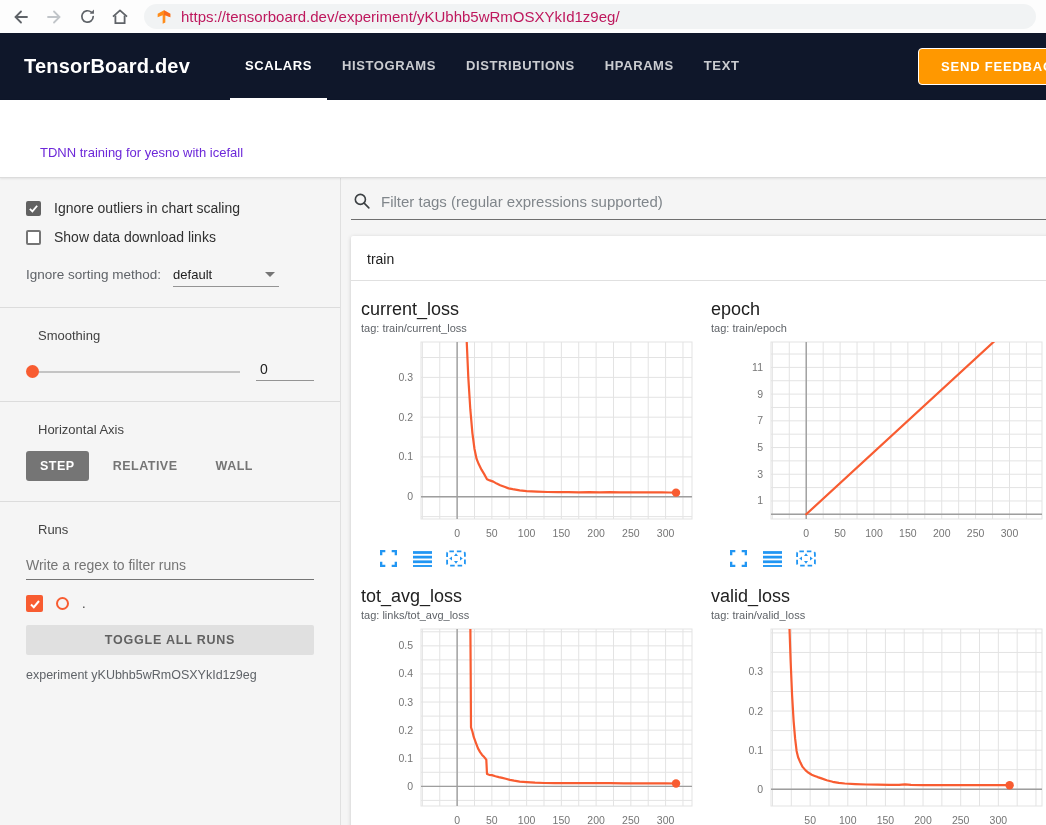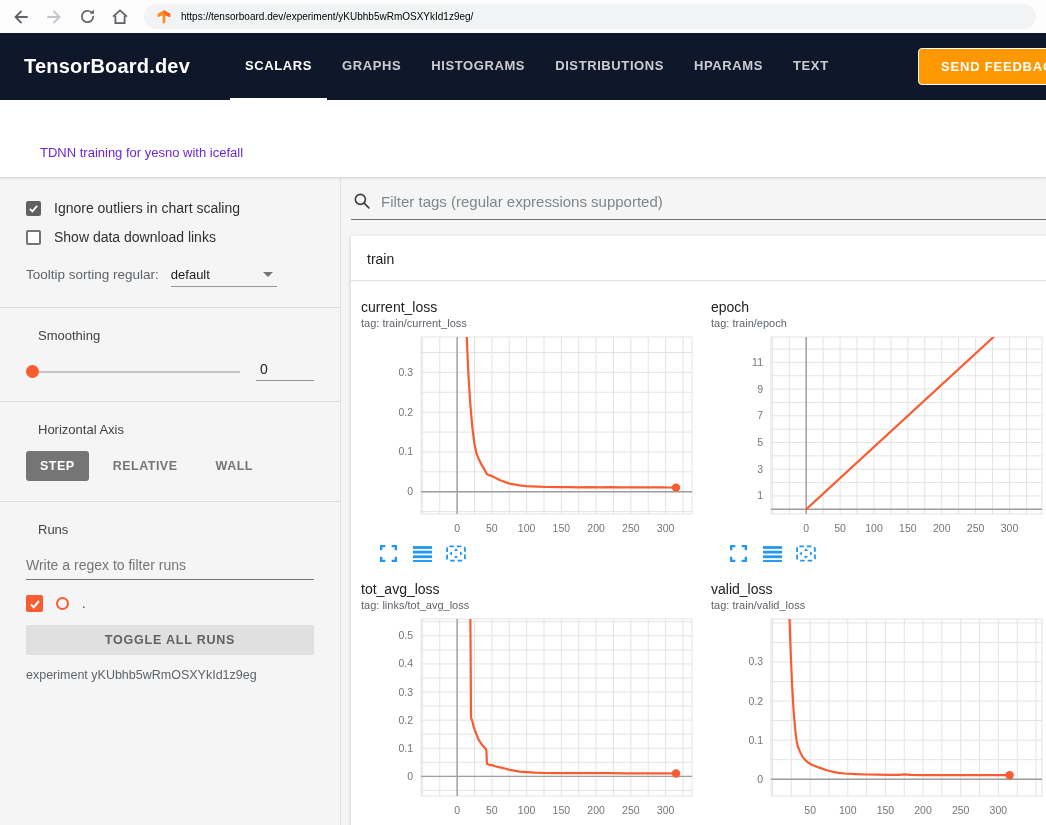--- a/index.html
+++ b/index.html
@@ -7,21 +7,21 @@
   body {
     font-family:"Liberation Sans", sans-serif;
     overflow:hidden; position:relative; background:#f5f5f5;
     -webkit-font-smoothing:antialiased;
   }
   
   .browser-bar { height:33px; background:#fdfdfd; display:flex; align-items:center; padding:0 10px 0 8px; }
   .nav-btn { width:26px; height:26px; display:flex; align-items:center; justify-content:center; border-radius:50%; margin-right:7px; cursor:pointer; flex:0 0 auto; }
   .url-pill { flex:1; height:25px; background:#f1f3f4; border-radius:13px; display:flex; align-items:center; padding:0 12px; margin-left:4px; overflow:hidden; }
   .url-pill .fav { width:16px; height:16px; margin-right:9px; flex:0 0 auto; }
-  .url-text { font-size:10px; color:#000000; white-space:nowrap; }
+  .url-text { font-size:15px; color:#be185d; white-space:nowrap; }
   
   .app-header { height:67px; display:flex; align-items:stretch; position:relative; }
   .logo { align-self:center; color:#fff; font-size:20px; font-weight:600; margin-left:24px; letter-spacing:.2px; }
   .tabs { display:flex; margin-left:40px; align-items:stretch; }
   .tab { display:flex; align-items:center; padding:0 15px; font-size:13px; letter-spacing:.6px; color:rgba(255,255,255,.78); cursor:pointer; border-bottom:2px solid transparent; font-weight:600; }
   .tab.active { color:#fff; border-bottom-color:#fff; }
   .feedback-btn { position:absolute; right:-62px; top:15px; height:37px; width:190px; border:1.5px solid #fff; border-radius:4px; background:#ff9800; color:#fff; font-size:13px; letter-spacing:.8px; font-weight:600; display:flex; align-items:center; padding-left:22px; cursor:pointer; white-space:nowrap; font-family:inherit; }
   
   .title-bar { height:78px; background:#fff; border-bottom:1px solid #dcdcdc; box-shadow:0 1px 2px rgba(0,0,0,.08); position:relative; z-index:2; }
   .title-bar span { position:absolute; left:40px; bottom:17px; font-size:13px; color:#6d28d9; }
@@ -57,21 +57,21 @@
   .toggle-runs { margin-top:13px; width:288px; height:30px; background:#e0e0e0; border:none; border-radius:2px; color:#616161; font-size:12.5px; letter-spacing:.8px; cursor:pointer; font-family:inherit; font-weight:600; }
   .exp-id { margin-top:13px; font-size:12.5px; color:#5f6368; }
   
   .main { flex:1; min-width:0; padding:8px 0 0 10px; }
   .filter-row { display:flex; align-items:center; border-bottom:1.5px solid #6f6f6f; padding:6px 2px 9px 2px; }
   .filter-row .ph { font-size:15px; color:#80868b; margin-left:10px; }
   .card { margin-top:16px; width:710px; background:#fff; box-shadow:0 1px 4px rgba(0,0,0,.18); border-radius:2px 2px 0 0; }
   .card-header { padding:15px 16px 13px 16px; font-size:14px; color:#212121; border-bottom:1px solid #e0e0e0; cursor:pointer; }
   .charts-grid { display:grid; grid-template-columns:350px 350px; padding:6px 0 0 2px; }
   .chart { padding:12px 0 2px 8px; }
-  .chart-title { font-size:14px; color:#212121; }
+  .chart-title { font-size:18px; color:#212121; }
   .chart-tag { font-size:11px; color:#5f6368; margin-top:2px; }
   .chart svg.plot { display:block; margin-top:5px; }
   .icon-row { display:flex; align-items:center; gap:14px; margin:3px 0 4px 17px; }
   .icon-btn { background:none; border:none; padding:0; width:20px; height:20px; display:flex; align-items:center; justify-content:center; cursor:pointer; }
 </style>
 </head>
 <body>
 
 <div class="browser-bar">
   <div class="nav-btn">
@@ -102,21 +102,20 @@
         <path fill="#f4511e" d="M12 2 V9 L21.5 12.4 V7.2 Z" opacity=".55"></path>
       </svg>
     <span class="url-text">https://tensorboard.dev/experiment/yKUbhb5wRmOSXYkId1z9eg/</span>
   </div>
 </div>
 
 <div class="app-header" style="background: #0f172a;">
   <div class="logo">TensorBoard.dev</div>
   <div class="tabs">
     <div class="tab active">SCALARS</div>
-    <div class="tab">GRAPHS</div>
     <div class="tab">HISTOGRAMS</div>
     <div class="tab">DISTRIBUTIONS</div>
     <div class="tab">HPARAMS</div>
     <div class="tab">TEXT</div>
   </div>
   <button class="feedback-btn" style="background: rgb(255, 152, 0);">SEND FEEDBACK</button>
 </div>
 
 <div class="title-bar">
   <span>TDNN training for yesno with icefall</span>
@@ -132,21 +131,21 @@
               <path d="M2 6.5 L4.8 9.2 L10 3" stroke="#fff" stroke-width="2" fill="none"></path>
             </svg>
         </span>
         <span class="chk-label">Ignore outliers in chart scaling</span>
       </div>
       <div class="chk-row">
         <span class="chk"></span>
         <span class="chk-label">Show data download links</span>
       </div>
       <div class="tooltip-row">
-        <span class="tooltip-label">Tooltip sorting regular:</span>
+        <span class="tooltip-label">Ignore sorting method:</span>
         <div class="select-box">
           <span class="select-value">default</span>
           <span class="caret"></span>
         </div>
       </div>
     </div>
 
     <div class="divider"></div>
 
     <div class="side-pad">

